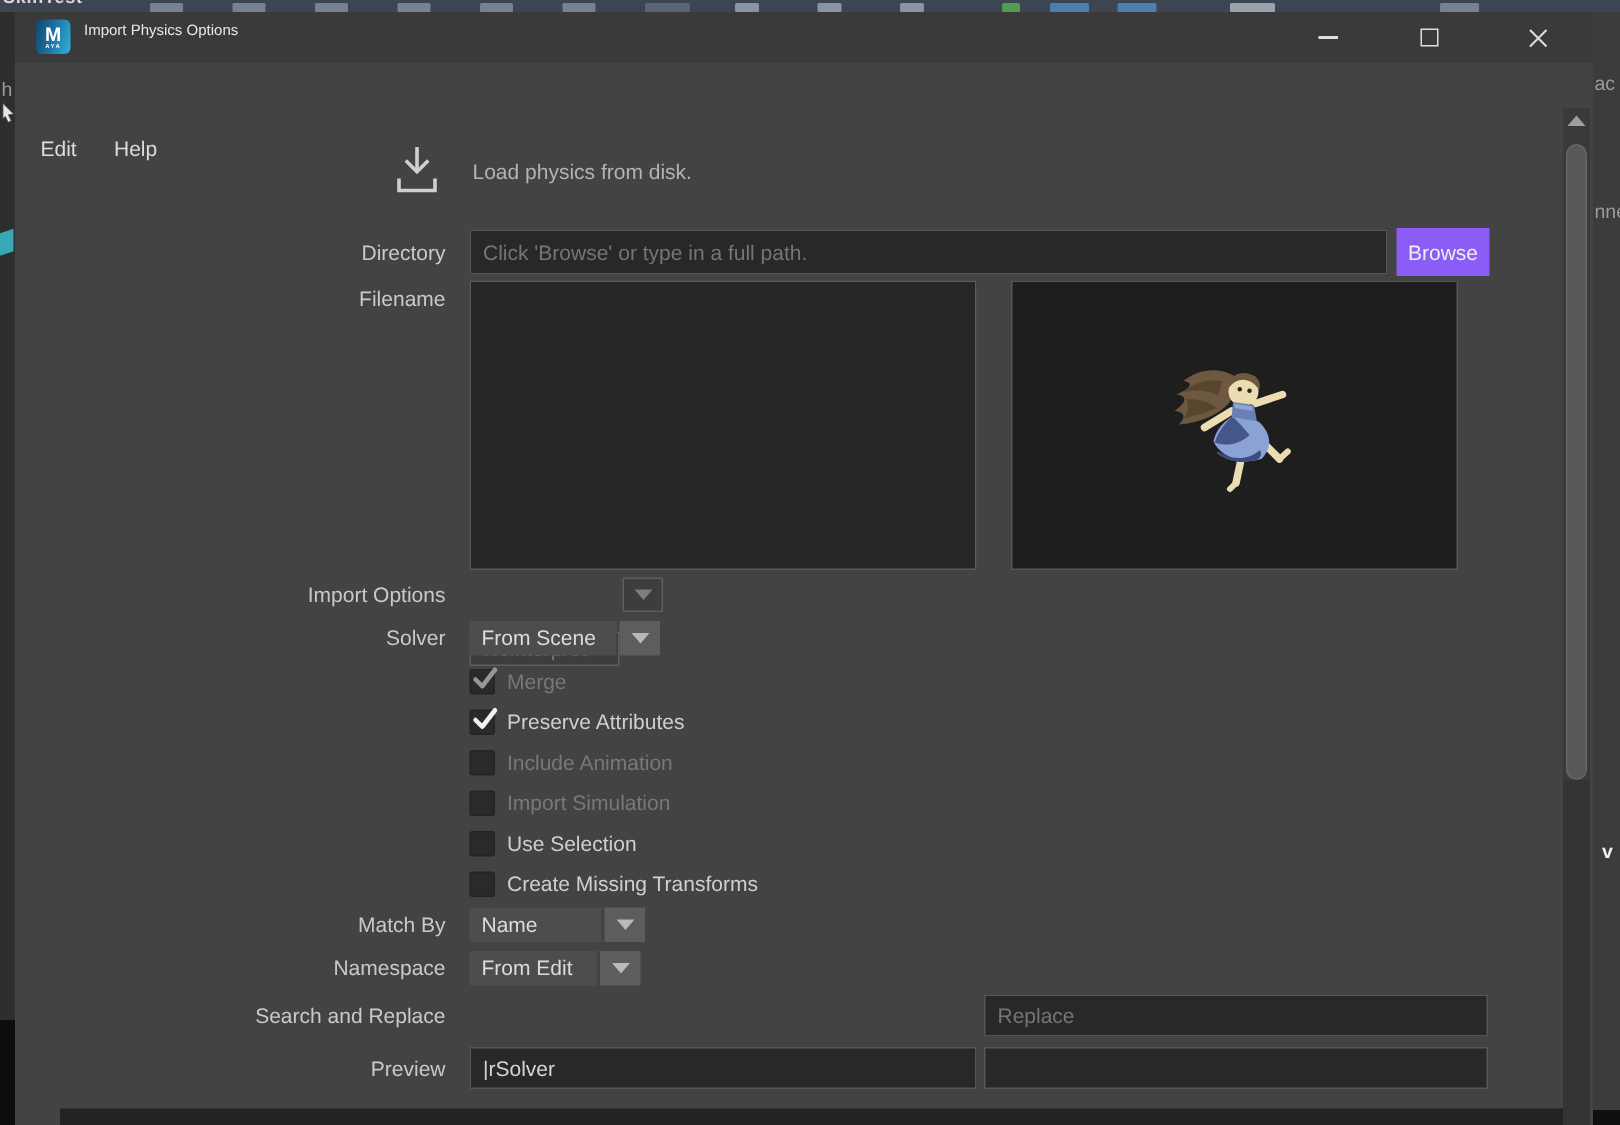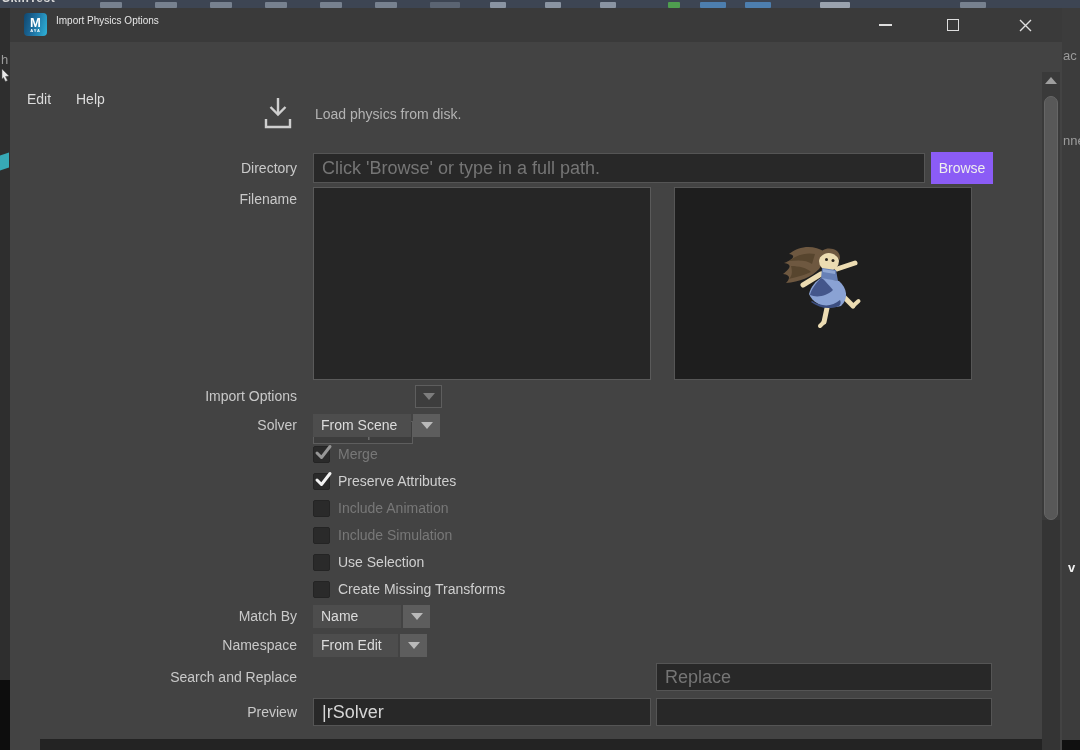--- a/index.html
+++ b/index.html
@@ -38,21 +38,21 @@
   .menubar { position:absolute; left:0; top:34px; width:1052px; height:38px; }
   .menu-item { position:absolute; top:17px; font-size:14px; color:#dcdcdc; cursor:default;margin-top:32px; }
   .menu-item.edit { left:17px; } .menu-item.help { left:66px; }
 
   
   .row-label { position:absolute; width:287px; text-align:right; font-size:14px; color:#c9c9c9; }
   .intro-icon { position:absolute; left:252px; top:88px; }
   .intro-text { position:absolute; left:305px; top:98px; font-size:14px; color:#b3b3b3; }
 
   input.txt { position:absolute; background:#282828; border:1px solid #555555; color:#d6d6d6;
-              font-family:"Liberation Sans",sans-serif; font-size:18px; padding:0 8px; outline:none; }
+              font-family:"Liberation Sans",sans-serif; font-size:14px; padding:0 8px; outline:none; }
   input.txt::placeholder { color:#757575; opacity:1; }
 
   .browse-btn { position:absolute; left:921px; top:144px; width:62px; height:32px; background:#8b5cf6; border:none;
                 color:#eeeeee; font-family:"Liberation Sans",sans-serif; font-size:14px; cursor:default; }
 
   .listbox { position:absolute; left:303px; top:179px; width:338px; height:193px; background:#262626; border:1px solid #5a5a5a; }
   .preview-panel { position:absolute; left:664px; top:179px; width:298px; height:193px; background:#1e1e1e; border:1px solid #565656; }
   .sprite { position:absolute; left:104px; top:48px; }
 
   .dropdown { position:absolute; height:23px; display:flex; }
@@ -214,21 +214,21 @@
           </svg>
       </span>
       <span class="cb-label">Preserve Attributes</span>
     </div>
     <div class="cb-row" style="top:492px">
       <span class="cb"></span>
       <span class="cb-label dim">Include Animation</span>
     </div>
     <div class="cb-row" style="top:519px">
       <span class="cb"></span>
-      <span class="cb-label dim">Include Simulation</span>
+      <span class="cb-label dim">Import Simulation</span>
     </div>
     <div class="cb-row" style="top:546px">
       <span class="cb"></span>
       <span class="cb-label">Use Selection</span>
     </div>
     <div class="cb-row" style="top:573px">
       <span class="cb"></span>
       <span class="cb-label">Create Missing Transforms</span>
     </div>
 

